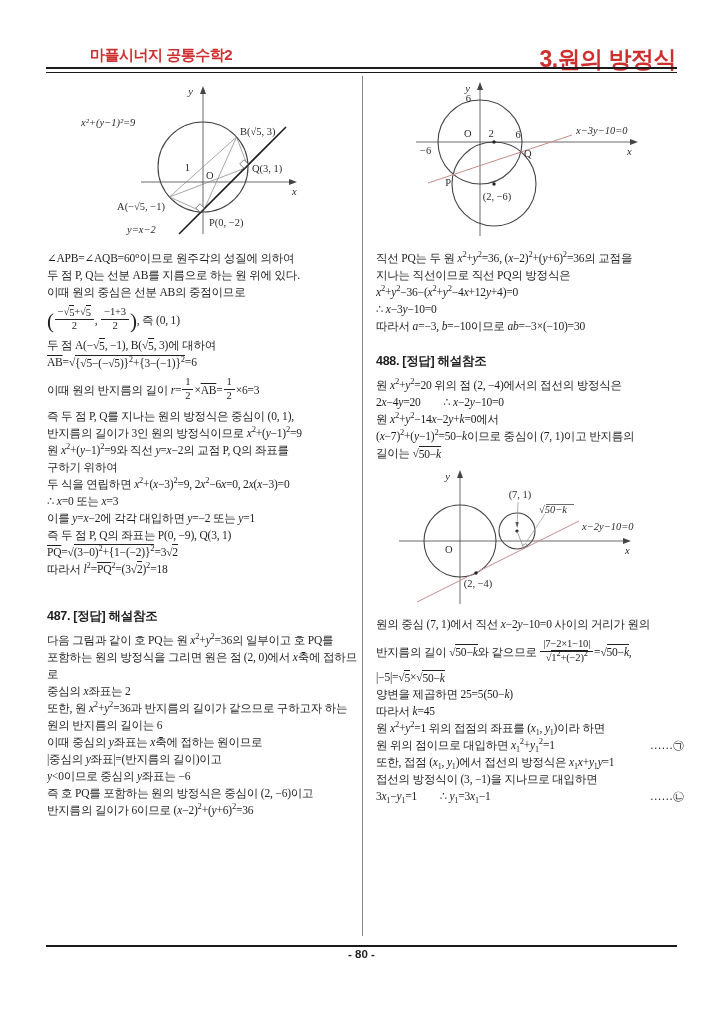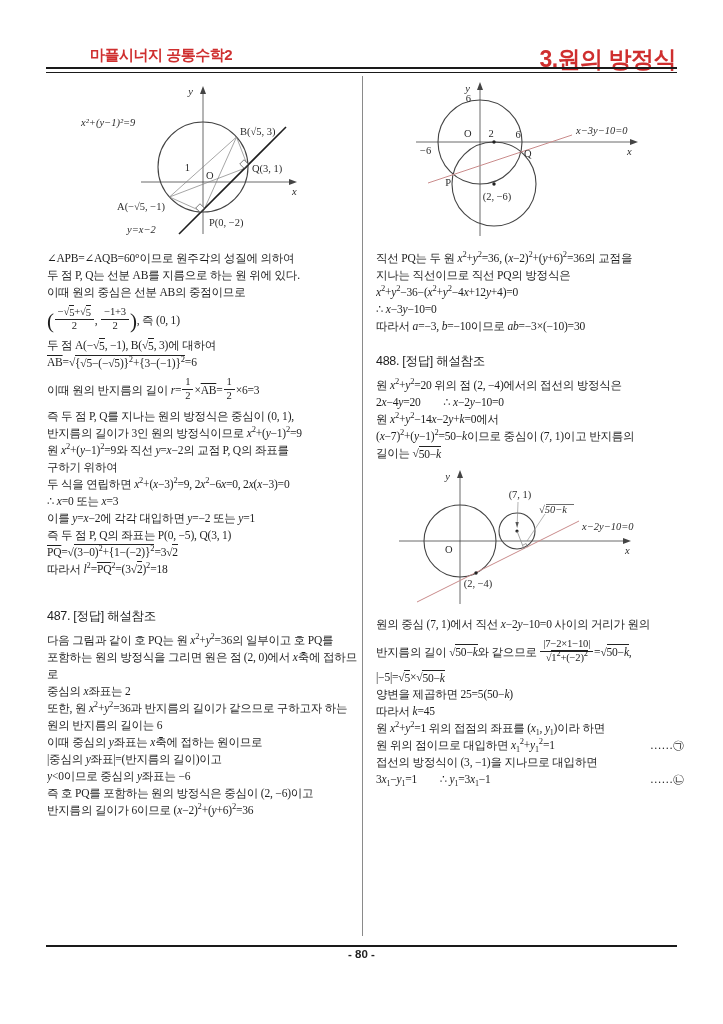--- a/index.html
+++ b/index.html
@@ -24,21 +24,21 @@
 
   .col-left{position:absolute; left:47px; top:80px; width:310px;}
   .col-right{position:absolute; left:376px; top:80px; width:308px;}
 
   .dia{display:block;}
   .dia1{margin:2px 0 10px 6px;}
   .dia2{margin:0 0 8px 24px;}
   .dia3{margin:6px 0 6px 3px;}
 
   .mline{line-height:17px; overflow:hidden; letter-spacing:-0.2px;}
-  .sec-heading{font-family:"Liberation Sans","DejaVu Sans",sans-serif; font-weight:normal;
+  .sec-heading{font-family:"Liberation Sans","DejaVu Sans",sans-serif; font-weight:bold;
     font-size:12.5px; margin:18px 0 7px 0; letter-spacing:-0.3px;}
   .first-heading{margin-top:30px;}
   i{font-family:"Liberation Serif","DejaVu Serif",serif;}
   sup{font-size:8.5px; line-height:0;}
   sub{font-size:8px; line-height:0;}
   .fr{display:inline-block; vertical-align:-38%; text-align:center; font-size:10.6px; line-height:1.2; margin:5px 1px;}
   .fr .nu{display:block; padding:0 3px;}
   .fr .de{display:block; border-top:1px solid #222; padding:0 3px;}
   .sq{white-space:nowrap;}
   .vin{border-top:1px solid #222; padding-top:0.5px;}
@@ -107,21 +107,21 @@
         <div class="mline">두 점 A(−<span class="sq">√<span class="vin">5</span></span>, −1), B(<span class="sq">√<span class="vin">5</span></span>, 3)에 대하여</div>
         <div class="mline"><span class="ol">AB</span>=<span class="sq">√<span class="vin">{<span class="sq">√<span class="vin">5</span></span>−(−<span class="sq">√<span class="vin">5</span></span>)}<sup>2</sup>+{3−(−1)}<sup>2</sup></span></span>=6</div>
         <div class="mline">이때 원의 반지름의 길이 <i>r</i>=<span class="fr"><span class="nu">1</span><span class="de">2</span></span>×<span class="ol">AB</span>=<span class="fr"><span class="nu">1</span><span class="de">2</span></span>×6=3</div>
         <div class="mline">즉 두 점 P, Q를 지나는 원의 방정식은 중심이 (0, 1),</div>
         <div class="mline">반지름의 길이가 3인 원의 방정식이므로 <i>x</i><sup>2</sup>+(<i>y</i>−1)<sup>2</sup>=9</div>
         <div class="mline">원 <i>x</i><sup>2</sup>+(<i>y</i>−1)<sup>2</sup>=9와 직선 <i>y</i>=<i>x</i>−2의 교점 P, Q의 좌표를</div>
         <div class="mline">구하기 위하여</div>
         <div class="mline">두 식을 연립하면 <i>x</i><sup>2</sup>+(<i>x</i>−3)<sup>2</sup>=9, 2<i>x</i><sup>2</sup>−6<i>x</i>=0, 2<i>x</i>(<i>x</i>−3)=0</div>
         <div class="mline">∴ <i>x</i>=0 또는 <i>x</i>=3</div>
         <div class="mline">이를 <i>y</i>=<i>x</i>−2에 각각 대입하면 <i>y</i>=−2 또는 <i>y</i>=1</div>
-        <div class="mline">즉 두 점 P, Q의 좌표는 P(0, −5), Q(3, 1)</div>
+        <div class="mline">즉 두 점 P, Q의 좌표는 P(0, −9), Q(3, 1)</div>
         <div class="mline"><span class="ol">PQ</span>=<span class="sq">√<span class="vin">(3−0)<sup>2</sup>+{1−(−2)}<sup>2</sup></span></span>=3<span class="sq">√<span class="vin">2</span></span></div>
         <div class="mline">따라서 <i>l</i><sup>2</sup>=<span class="ol">PQ</span><sup>2</sup>=(3<span class="sq">√<span class="vin">2</span></span>)<sup>2</sup>=18</div>
       </div>
 
     <div class="sec-heading first-heading">487. [정답] 해설참조</div>
     <div>
         <div class="mline">다음 그림과 같이 호 PQ는 원 <i>x</i><sup>2</sup>+<i>y</i><sup>2</sup>=36의 일부이고 호 PQ를</div>
         <div class="mline">포함하는 원의 방정식을 그리면 원은 점 (2, 0)에서 <i>x</i>축에 접하므로</div>
         <div class="mline">중심의 <i>x</i>좌표는 2</div>
         <div class="mline">또한, 원 <i>x</i><sup>2</sup>+<i>y</i><sup>2</sup>=36과 반지름의 길이가 같으므로 구하고자 하는</div>
@@ -205,20 +205,21 @@
         <div class="mline">원의 중심 (7, 1)에서 직선 <i>x</i>−2<i>y</i>−10=0 사이의 거리가 원의</div>
         <div class="mline">반지름의 길이 <span class="sq">√<span class="vin">50−<i>k</i></span></span>와 같으므로 <span class="fr"><span class="nu">|7−2×1−10|</span><span class="de"><span class="sq">√<span class="vin">1<sup>2</sup>+(−2)<sup>2</sup></span></span></span></span>=<span class="sq">√<span class="vin">50−<i>k</i></span></span>,</div>
         <div class="mline">|−5|=<span class="sq">√<span class="vin">5</span></span>×<span class="sq">√<span class="vin">50−<i>k</i></span></span></div>
         <div class="mline">양변을 제곱하면 25=5(50−<i>k</i>)</div>
         <div class="mline">따라서 <i>k</i>=45</div>
       </div>
 
     <div>
         <div class="mline">원 <i>x</i><sup>2</sup>+<i>y</i><sup>2</sup>=1 위의 접점의 좌표를 (<i>x</i><sub>1</sub>, <i>y</i><sub>1</sub>)이라 하면</div>
         <div class="mline">원 위의 점이므로 대입하면 <i>x</i><sub>1</sub><sup>2</sup>+<i>y</i><sub>1</sub><sup>2</sup>=1<span class="tag">……㉠</span></div>
+        <div class="mline">또한, 접점 (<i>x</i><sub>1</sub>, <i>y</i><sub>1</sub>)에서 접선의 방정식은 <i>x</i><sub>1</sub><i>x</i>+<i>y</i><sub>1</sub><i>y</i>=1</div>
         <div class="mline">접선의 방정식이 (3, −1)을 지나므로 대입하면</div>
         <div class="mline">3<i>x</i><sub>1</sub>−<i>y</i><sub>1</sub>=1  ∴ <i>y</i><sub>1</sub>=3<i>x</i><sub>1</sub>−1<span class="tag">……㉡</span></div>
       </div>
   </div>
 
   <div class="rule-bottom"></div>
   <div class="footer-page">- 80 -</div>
 </div>
 
 </body></html>

